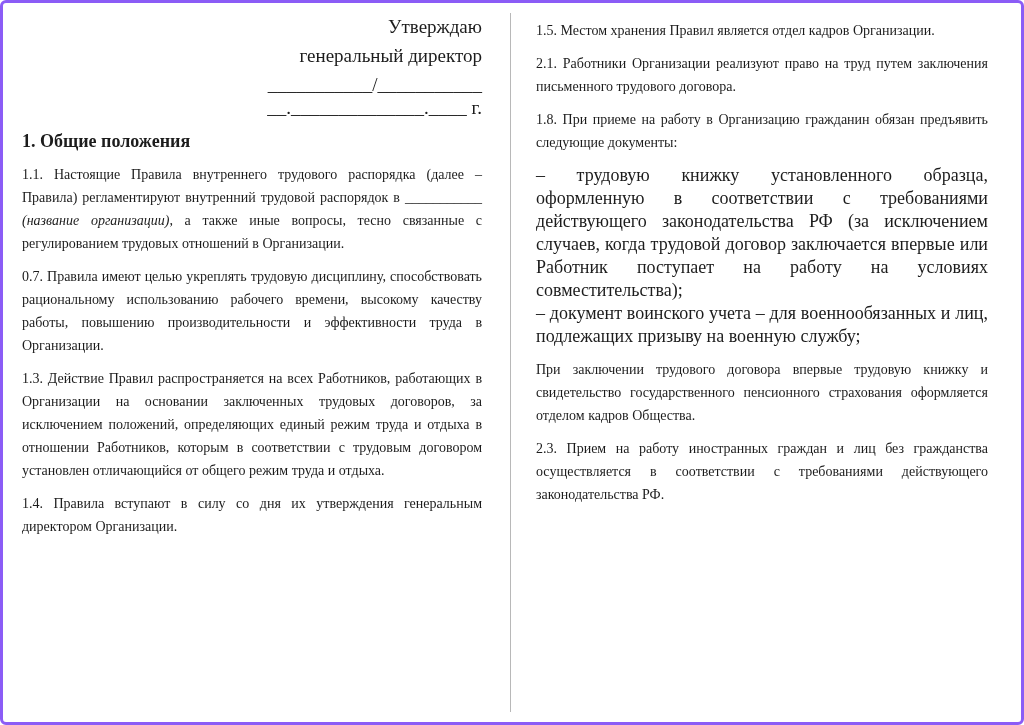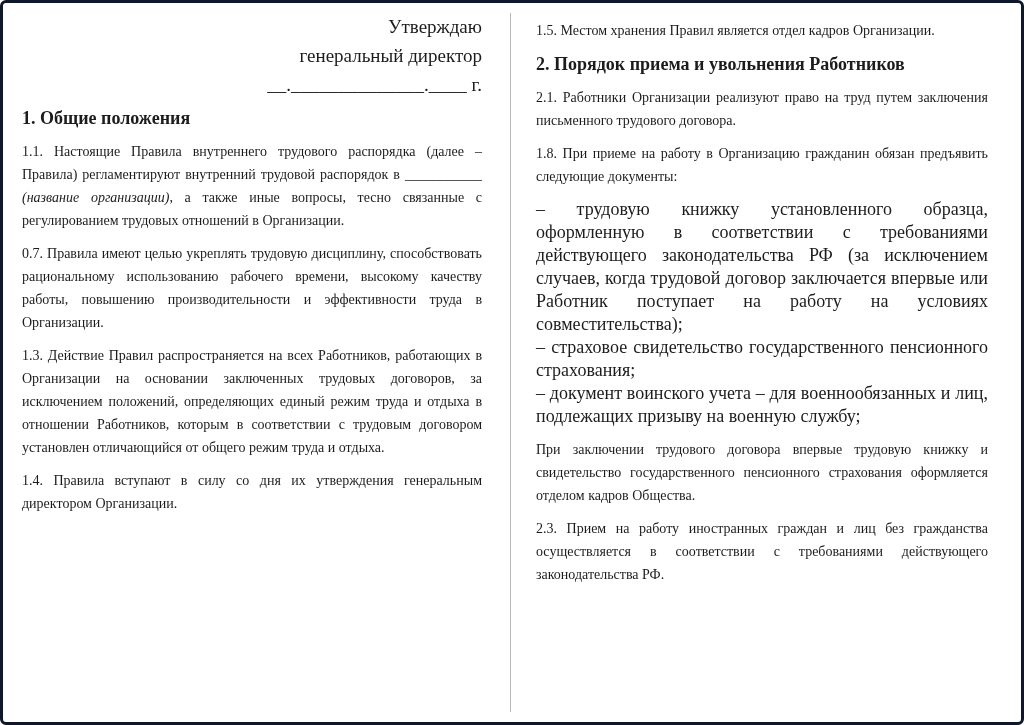--- a/index.html
+++ b/index.html
@@ -9,21 +9,21 @@
     width: 1024px;
     height: 725px;
     overflow: hidden;
   }
   .doc {
     position: absolute;
     top: 0; left: 0;
     width: 1024px;
     height: 725px;
     box-sizing: border-box;
-    border: 3px solid #0f172a;
+    border: 3px solid #8b5cf6;
     border-radius: 6px;
     background: #ffffff;
     display: flex;
     font-family: "Liberation Serif", "DejaVu Serif", serif;
     color: #1c1c1c;
     overflow: hidden;
   }
   .col {
     box-sizing: border-box;
     overflow: hidden;
@@ -84,20 +84,21 @@
 </head>
 <body>
 
 <div class="doc">
 
   <div class="col col-left">
 
     <div class="approve">
       <div class="a-line">Утверждаю</div>
       <div class="a-line">генеральный директор</div>
+      <div class="a-line tight">___________/___________</div>
       <div class="a-line tight">__.______________.____ г.</div>
     </div>
 
 
     <div class="sec-heading">1. Общие положения</div>
 
     <p class="para"><span>1.1. Настоящие Правила внутреннего трудового распорядка (далее – Правила) регламентируют внутренний трудовой распорядок в ___________ </span><span class="italic">(название организации)</span><span>, а также иные вопросы, тесно связанные с регулированием трудовых отношений в Организации.</span></p>
 
     <p class="para">0.7. Правила имеют целью укреплять трудовую дисциплину, способствовать рациональному использованию рабочего времени, высокому качеству работы, повышению производительности и эффективности труда в Организации.</p>
 
@@ -106,29 +107,27 @@
     <p class="para">1.4. Правила вступают в силу со дня их утверждения генеральным директором Организации.</p>
 
   </div>
 
   <div class="divider"></div>
 
   <div class="col col-right">
 
     <p class="para first">1.5. Местом хранения Правил является отдел кадров Организации.</p>
 
-    <div class="sec-heading">2. Порядок приема и увольнения Работников</div>
 
     <p class="para">2.1. Работники Организации реализуют право на труд путем заключения письменного трудового договора.</p>
 
     <p class="para">1.8. При приеме на работу в Организацию гражданин обязан предъявить следующие документы:</p>
 
     <div class="list-block">
       <div class="list-item">– трудовую книжку установленного образца, оформленную в соответствии с требованиями действующего законодательства РФ (за исключением случаев, когда трудовой договор заключается впервые или Работник поступает на работу на условиях совместительства);</div>
-      <div class="list-item">– страховое свидетельство государственного пенсионного страхования;</div>
       <div class="list-item">– документ воинского учета – для военнообязанных и лиц, подлежащих призыву на военную службу;</div>
     </div>
 
     <p class="para">При заключении трудового договора впервые трудовую книжку и свидетельство государственного пенсионного страхования оформляется отделом кадров Общества.</p>
 
     <p class="para">2.3. Прием на работу иностранных граждан и лиц без гражданства осуществляется в соответствии с требованиями действующего законодательства РФ.</p>
 
   </div>
 
 </div>

